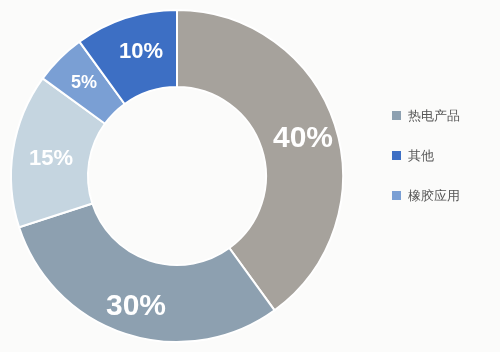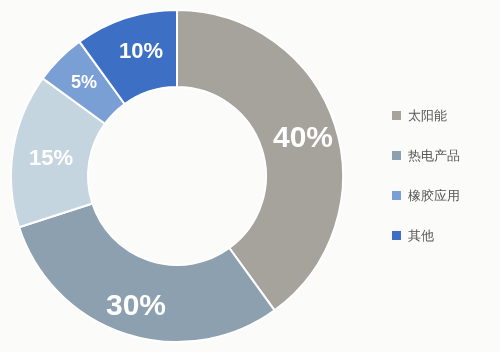--- a/index.html
+++ b/index.html
@@ -82,30 +82,26 @@
           <text class="slice-label" x="136" y="304" font-size="30" fill="#ffffff">30%</text>
           <text class="slice-label" x="51" y="157" font-size="22" fill="#ffffff">15%</text>
           <text class="slice-label" x="84" y="82" font-size="18" fill="#ffffff">5%</text>
           <text class="slice-label" x="141" y="50" font-size="22" fill="#ffffff">10%</text>
         </g>
     </svg>
   </div>
 
   <div class="legend">
     <div class="legend-item">
-      <span class="legend-swatch" style="background: rgb(166, 162, 156);"></span>
-      <span class="legend-label">太阳能</span>
-    </div>
-    <div class="legend-item">
       <span class="legend-swatch" style="background: rgb(141, 160, 176);"></span>
       <span class="legend-label">热电产品</span>
     </div>
     <div class="legend-item">
+      <span class="legend-swatch" style="background: rgb(61, 111, 196);"></span>
+      <span class="legend-label">其他</span>
+    </div>
+    <div class="legend-item">
       <span class="legend-swatch" style="background: rgb(122, 159, 212);"></span>
       <span class="legend-label">橡胶应用</span>
-    </div>
-    <div class="legend-item">
-      <span class="legend-swatch" style="background: rgb(61, 111, 196);"></span>
-      <span class="legend-label">其他</span>
     </div>
   </div>
 
 </div>
 
 </body></html>

